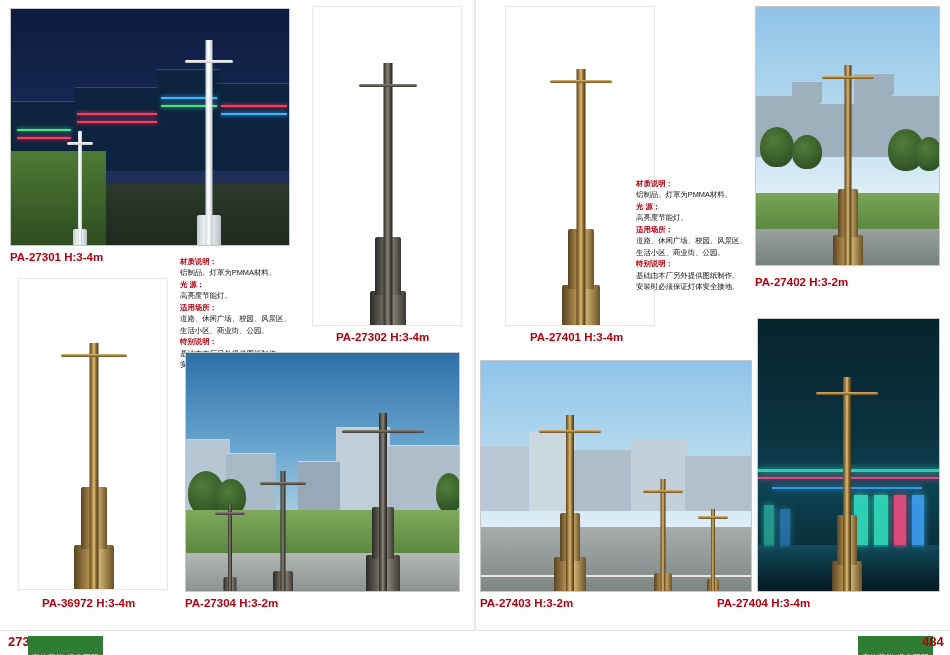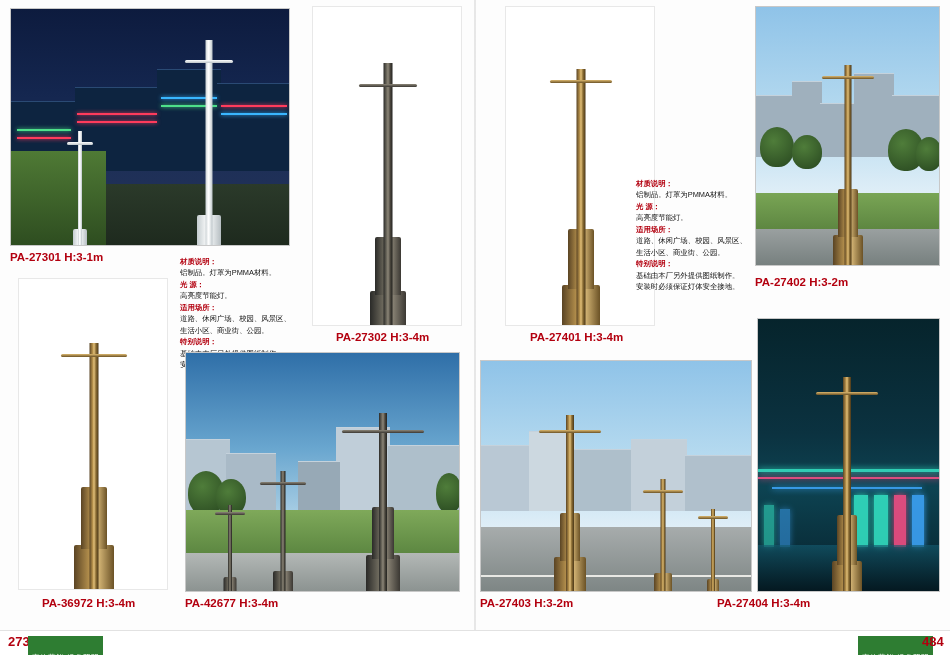--- a/index.html
+++ b/index.html
@@ -214,21 +214,21 @@
       <div class="lamp white" style="left:52px; width:34px; height:128px;">
         <div class="base" style="width:14px; height:16px;"></div>
         <div class="pole" style="width:4px; height:114px;"></div>
         <div class="arm" style="left:4px; bottom:100px; width:26px;"></div>
         <div class="head white-lamp" style="left:7px; bottom:108px; transform:scale(.6);"></div>
         <div class="head white-lamp" style="left:-4px; bottom:99px; transform:scale(.5);"></div>
         <div class="head white-lamp" style="left:18px; bottom:99px; transform:scale(.5);"></div>
       </div>
     </div>
   </div>
-  <div class="caption" style="left:10px; top:251px;">PA-27301 H:3-1m</div>
+  <div class="caption" style="left:10px; top:251px;">PA-27301 H:3-4m</div>
 
   <div class="spec" style="left:180px; top:256px;">
     <div class="row h">材质说明：</div>
     <div class="row">铝制品。灯罩为PMMA材料。</div>
     <div class="row h">光    源：</div>
     <div class="row">高亮度节能灯。</div>
     <div class="row h">适用场所：</div>
     <div class="row">道路、休闲广场、校园、风景区、</div>
     <div class="row">生活小区、商业街、公园。</div>
     <div class="row h">特别说明：</div>
@@ -355,21 +355,21 @@
       <div class="lamp" style="left:24px; width:40px; height:96px;">
         <div class="base" style="width:13px; height:14px;"></div>
         <div class="pole" style="width:4px; height:86px;"></div>
         <div class="arm" style="left:5px; bottom:76px; width:30px;"></div>
         <div class="head globe" style="left:10px; bottom:82px; transform:scale(.5);"></div>
         <div class="head globe" style="left:-3px; bottom:74px; transform:scale(.44);"></div>
         <div class="head globe" style="left:23px; bottom:74px; transform:scale(.44);"></div>
       </div>
     </div>
   </div>
-  <div class="caption" style="left:185px; top:597px;">PA-42677 H:3-4m</div>
+  <div class="caption" style="left:185px; top:597px;">PA-27304 H:3-2m</div>
 
   <div class="photo" style="left:480px; top:360px; width:272px; height:232px;">
     <div class="sc-sky">
       <div class="city" style="left:0; top:84px; width:52px; height:66px; background:#b9c8d4;"></div>
       <div class="city" style="left:48px; top:70px; width:46px; height:80px; background:#ccd8e0;"></div>
       <div class="city" style="left:92px; top:88px; width:60px; height:62px; background:#aebfcb;"></div>
       <div class="city" style="left:150px; top:78px; width:56px; height:72px; background:#c3d0da;"></div>
       <div class="city" style="left:204px; top:94px; width:68px; height:56px; background:#b0c0cc;"></div>
       <div class="lawn" style="bottom:4%; height:20%; background:linear-gradient(to bottom,#78a455,#49702f);"></div>
       <div class="road" style="height:28%; background:linear-gradient(to bottom,#a7acac,#7e8685);"></div>

